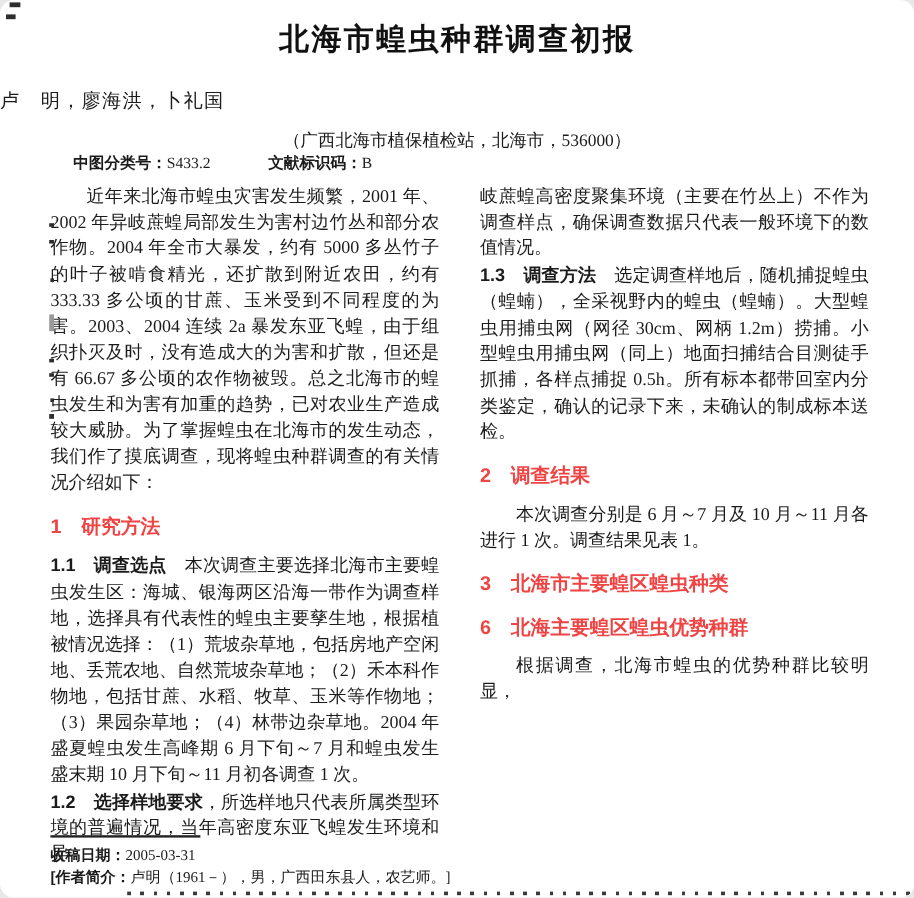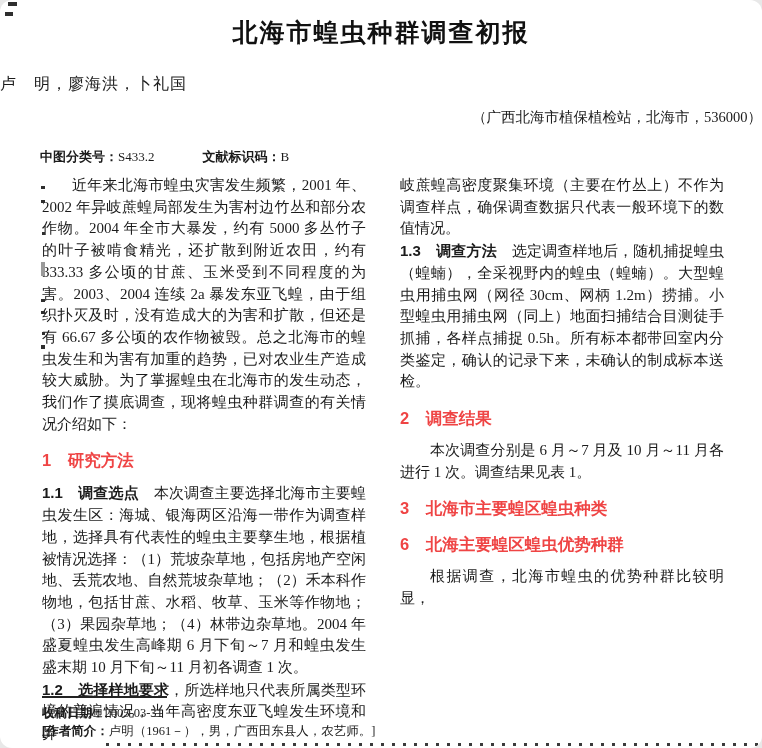--- a/index.html
+++ b/index.html
@@ -22,26 +22,25 @@
     letter-spacing:2px;
     color:#111;
   }
   .authors{
     margin-top:25px;
     font-size:16px;
     letter-spacing:1px;
   }
   .affiliation{
     margin-top:13px;
-    text-align:right;
+    text-align:center;
     font-size:14.5px;
   }
   .meta-line{
-    margin-top:21px;
-    padding-left:40px;
+    padding-left:61px;
     font-size:13px;
   }
   .meta-line .lbl{
     font-family:"Liberation Sans","DejaVu Sans",sans-serif;
     font-weight:bold;
   }
   .meta-gap{display:inline-block;width:48px;}
   .columns{
     display:flex;
     padding:0 37px 0 42px;

